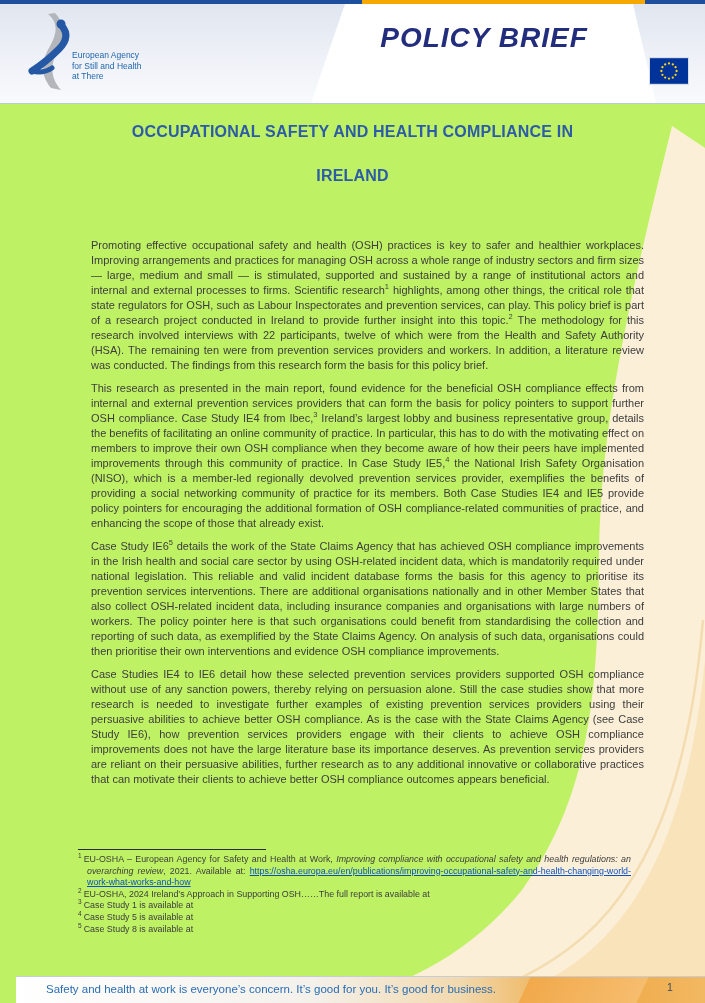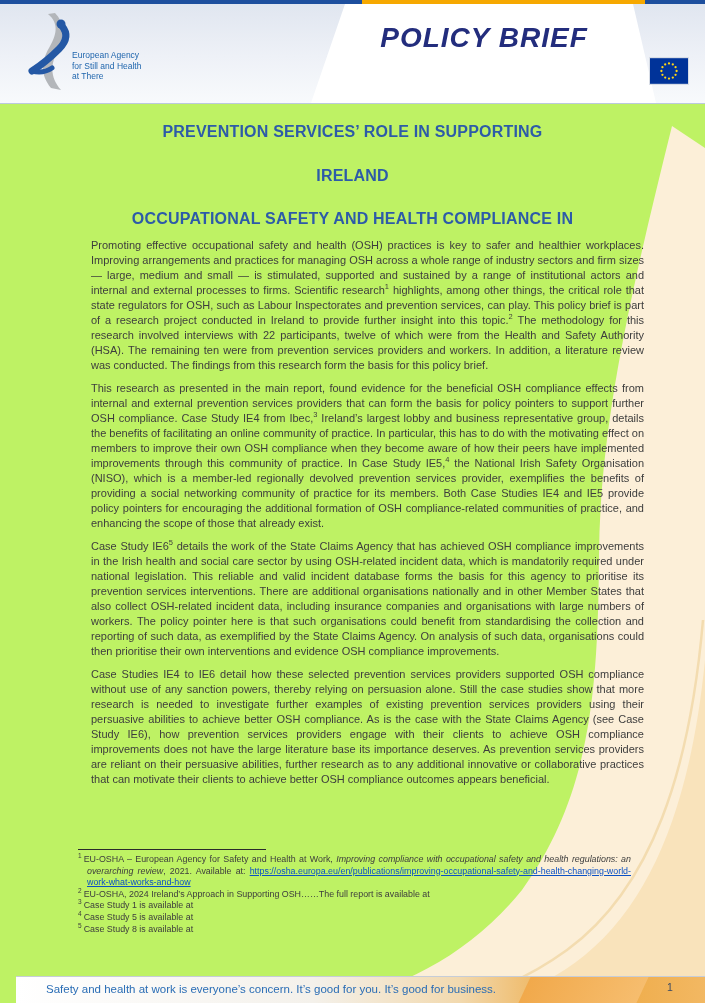--- a/index.html
+++ b/index.html
@@ -117,23 +117,22 @@
           <circle cx="16" cy="20.4" r="1.2"></circle>
         <circle cx="13.1" cy="17.5" r="1.2"></circle>
           <circle cx="12" cy="13.5" r="1.2"></circle>
         <circle cx="13.1" cy="9.5" r="1.2"></circle>
           <circle cx="16" cy="6.6" r="1.2"></circle>
       </g>
     </svg>
   </div>
 
   <div class="doc-title" id="doc-title">
-      <div>PREVENTION SERVICES’ ROLE IN SUPPORTING</div>
+      <div>OCCUPATIONAL SAFETY AND HEALTH COMPLIANCE IN</div>
       <div>IRELAND</div>
-      <div>OCCUPATIONAL SAFETY AND HEALTH COMPLIANCE IN</div>
     </div>
 
   <div class="body-text" id="body-paragraphs">
       <p class="para"><span>Promoting effective occupational safety and health (OSH) practices is key to safer and healthier workplaces. Improving arrangements and practices for managing OSH across a whole range of industry sectors and firm sizes — large, medium and small — is stimulated, supported and sustained by a range of institutional actors and internal and external processes to firms. Scientific research</span><sup>1</sup><span> highlights, among other things, the critical role that state regulators for OSH, such as Labour Inspectorates and prevention services, can play. This policy brief is part of a research project conducted in Ireland to provide further insight into this topic.</span><sup>2</sup><span> The methodology for this research involved interviews with 22 participants,  twelve of which were from the Health and Safety Authority (HSA). The remaining ten were from prevention services providers and workers. In addition, a literature review was conducted. The findings from this research form the basis for this policy brief.</span></p>
       <p class="para"><span>This research as presented in the main report, found evidence for the beneficial OSH compliance effects from internal and external prevention services providers that can form the basis for policy pointers to support further OSH compliance. Case Study IE4 from Ibec,</span><sup>3</sup><span> Ireland’s largest lobby and business representative group, details the benefits of facilitating an online community of practice. In particular, this has to do with the motivating effect on members to improve their own OSH compliance when they become aware of how their peers have implemented improvements through this community of practice. In Case Study IE5,</span><sup>4</sup><span> the National Irish Safety Organisation (NISO), which is a member-led regionally devolved prevention services provider, exemplifies the benefits of providing a social networking community of practice for its members. Both Case Studies IE4 and IE5 provide policy pointers for encouraging the additional formation of OSH compliance-related communities of practice, and enhancing the scope of those that already exist.</span></p>
       <p class="para"><span>Case Study IE6</span><sup>5</sup><span> details the work of the State Claims Agency that has achieved OSH compliance improvements in the Irish health and social care sector by using OSH-related incident data, which is mandatorily required under national legislation. This reliable and valid incident database forms the basis for this agency to prioritise its prevention services interventions. There are additional organisations nationally and in other Member States that also collect OSH-related incident data, including insurance companies and organisations with large numbers of workers. The policy pointer here is that such organisations could benefit from standardising the collection and reporting of such data, as exemplified by the State Claims Agency. On analysis of such data, organisations could then prioritise their own interventions and evidence OSH compliance improvements.</span></p>
       <p class="para"><span>Case Studies IE4 to IE6 detail how these selected prevention services providers supported OSH compliance without use of any sanction powers, thereby relying on persuasion alone. Still the case studies show that more research is needed to investigate further examples of existing prevention services providers using their persuasive abilities to achieve better OSH compliance. As is the case with the State Claims Agency (see Case Study IE6), how prevention services providers engage with their clients to achieve OSH compliance improvements does not have the large literature base its importance deserves. As prevention services providers are reliant on their persuasive abilities, further research as to any additional innovative or collaborative practices that can motivate their clients to achieve better OSH compliance outcomes appears beneficial.</span></p>
     </div>
 
   <div class="fn-area">

